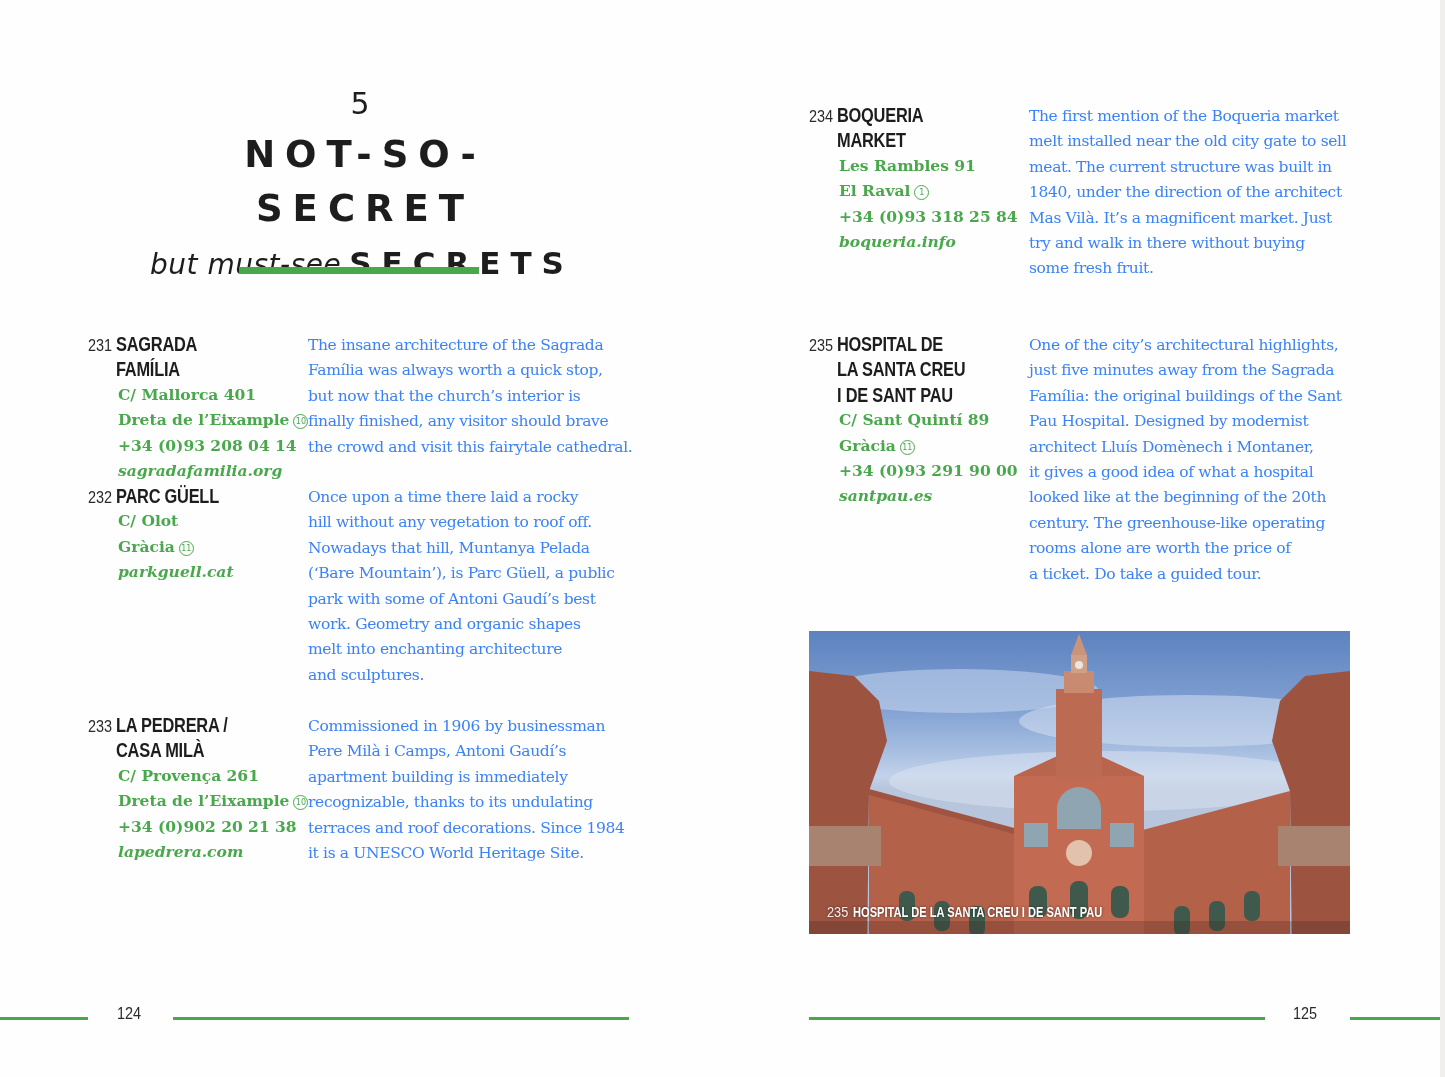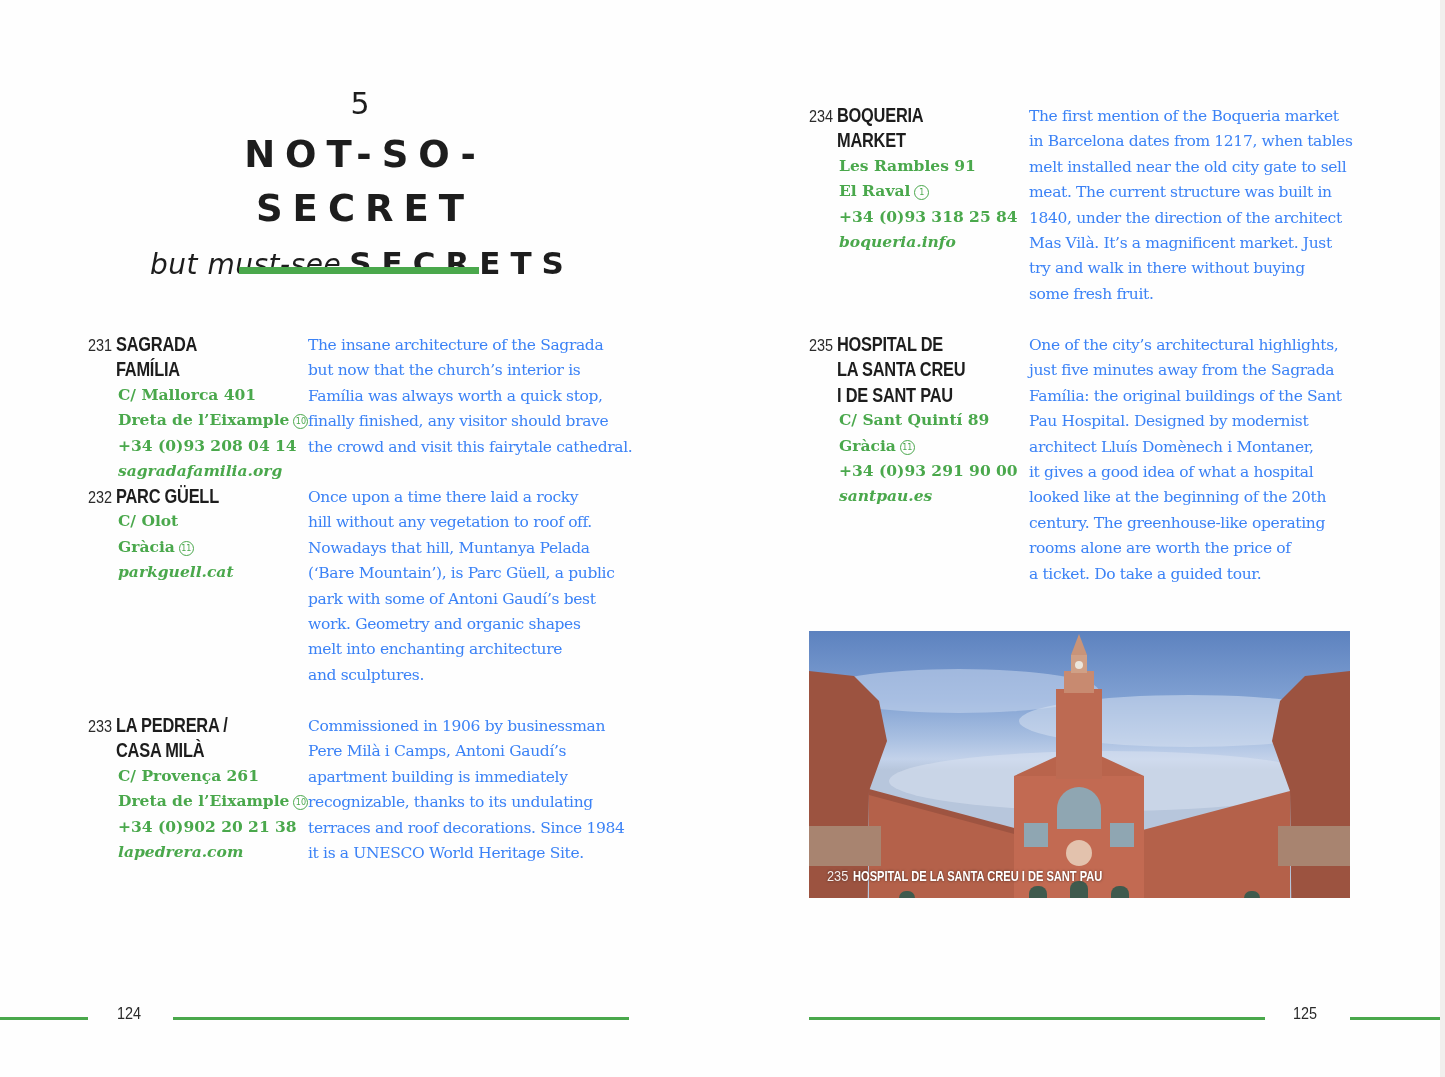--- a/index.html
+++ b/index.html
@@ -53,21 +53,21 @@
   }
   .entry-body {
     position: absolute; top: 2px; width: 330px;
     font-family: "DejaVu Serif", serif; font-size: 15.5px; line-height: 25.4px; color: #3b82f6;
     letter-spacing: -0.35px;
   }
   .entry-body span { display: block; white-space: nowrap; }
 
   
   .photo {
-    position: absolute; left: 89px; top: 631px; width: 541px; height: 267px; overflow: hidden;
+    position: absolute; left: 89px; top: 631px; width: 541px; height: 303px; overflow: hidden;
     background: linear-gradient(180deg, #5d82bf 0%, #7fa0d2 25%, #a8bfe1 40%, #c3d2ea 48%, #b7c6dc 52%);
   }
   .photo svg { position: absolute; left: 0; top: 0; }
   .photo-caption {
     position: absolute; left: 18px; bottom: 14px; color: #ffffff; white-space: nowrap;
     font-family: "Liberation Sans", sans-serif; font-size: 15px; text-shadow: 0 0 3px rgba(0,0,0,0.6);
   }
   .photo-caption .cap-num { font-weight: normal; opacity: 0.9; transform: scaleX(0.85); display: inline-block; transform-origin: left; }
   .photo-caption .cap-title { font-weight: bold; display: inline-block; transform: scaleX(0.74); transform-origin: left; margin-left: -3px; }
 
@@ -102,22 +102,22 @@
       </div>
       <div class="entry-info">
         <div class="info-line">C/ Mallorca 401</div>
         <div class="info-line"><span>Dreta de l’Eixample</span><span class="metro-badge">10</span></div>
         <div class="info-line">+34 (0)93 208 04 14</div>
         <div class="info-line url">sagradafamilia.org</div>
       </div>
     </div>
     <div class="entry-body" style="left:220px;">
       <span>The insane architecture of the Sagrada</span>
+      <span>Família was always worth a quick stop,</span>
       <span>but now that the church’s interior is</span>
-      <span>Família was always worth a quick stop,</span>
       <span>finally finished, any visitor should brave</span>
       <span>the crowd and visit this fairytale cathedral.</span>
     </div>
   </div>
 
   <div class="entry" style="left:88px; top:483px;">
     <div class="entry-head">
       <div class="entry-title-row">
         <span class="entry-num">232</span>
         <span class="entry-title">PARC GÜELL</span>
@@ -179,21 +179,20 @@
       </div>
       <div class="entry-info">
         <div class="info-line">Les Rambles 91</div>
         <div class="info-line"><span>El Raval</span><span class="metro-badge">1</span></div>
         <div class="info-line">+34 (0)93 318 25 84</div>
         <div class="info-line url">boqueria.info</div>
       </div>
     </div>
     <div class="entry-body" style="left:220px;">
       <span>The first mention of the Boqueria market</span>
-      <span>in Barcelona dates from 1217, when tables</span>
       <span>melt installed near the old city gate to sell</span>
       <span>meat. The current structure was built in</span>
       <span>1840, under the direction of the architect</span>
       <span>Mas Vilà. It’s a magnificent market. Just</span>
       <span>try and walk in there without buying</span>
       <span>some fresh fruit.</span>
     </div>
   </div>
 
   <div class="entry" style="left:89px; top:331px;">

